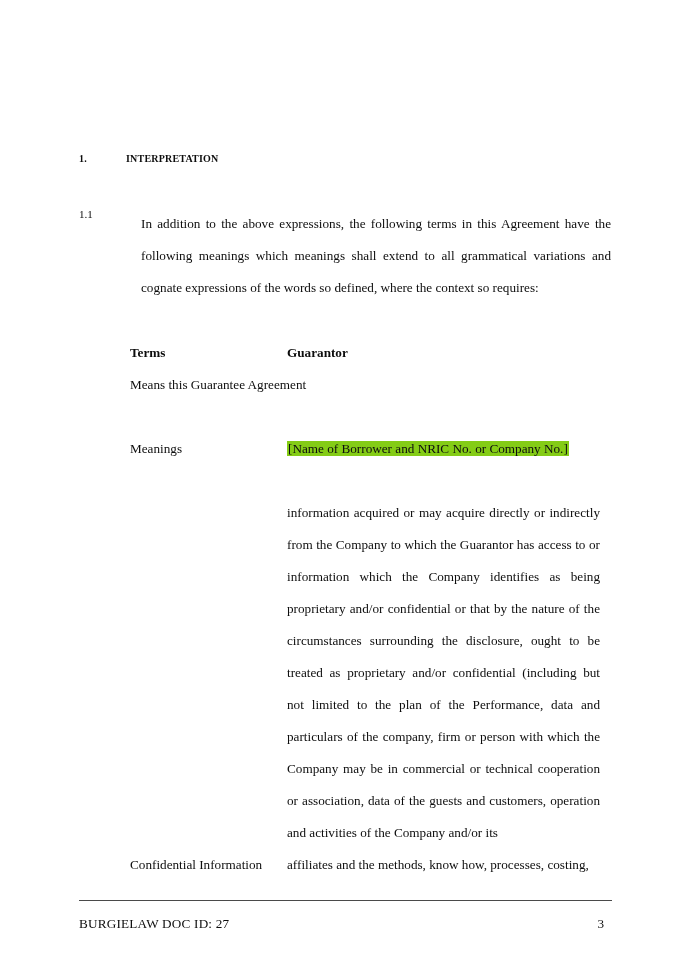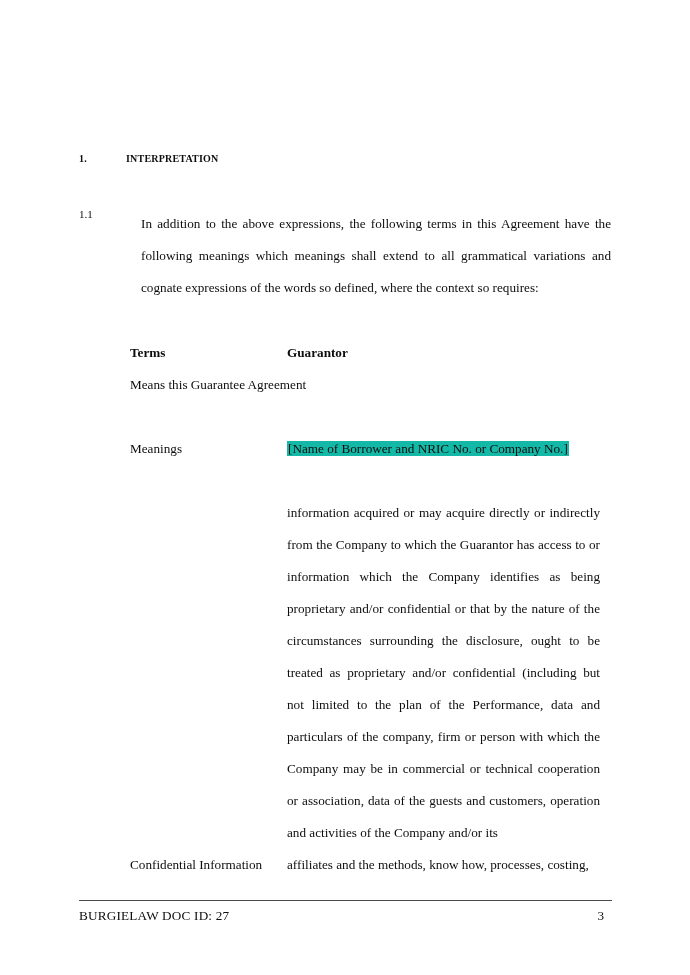--- a/index.html
+++ b/index.html
@@ -89,21 +89,21 @@
     text-justify: inter-word;
   }
   .def-row.header .def-term,
   .def-row.header .def-meaning {
     font-weight: bold;
   }
   .row-gap-1 { height: 32px; }
   .row-gap-2 { height: 32px; }
 
   .highlight {
-    background: #14b8a6;
+    background: #84cc16;
     padding: 0 1px;
   }
 
   
   .def-meaning .last-line {
     display: block;
     text-align: left;
   }
 
   
@@ -115,21 +115,21 @@
   }
   .footer-rule {
     border-top: 1px solid #4a4a4a;
     width: 100%;
     height: 0;
   }
   .footer-line {
     display: flex;
     justify-content: space-between;
     align-items: baseline;
-    margin-top: 7px;
+    margin-top: 15px;
     font-size: 13.2px;
   }
   .footer-id { letter-spacing: 0.2px; }
   .footer-page { padding-right: 8px; }
 </style>
 </head>
 <body>
 
 <div class="page">
 

